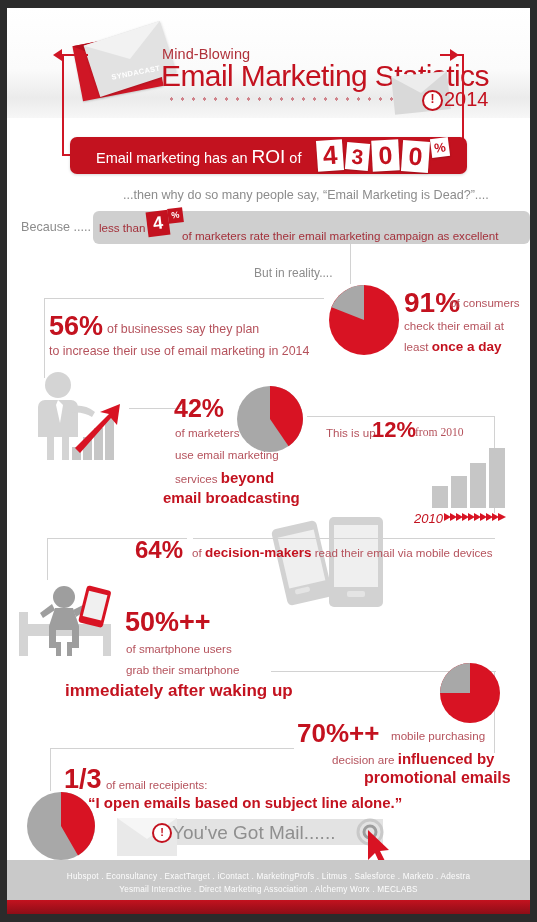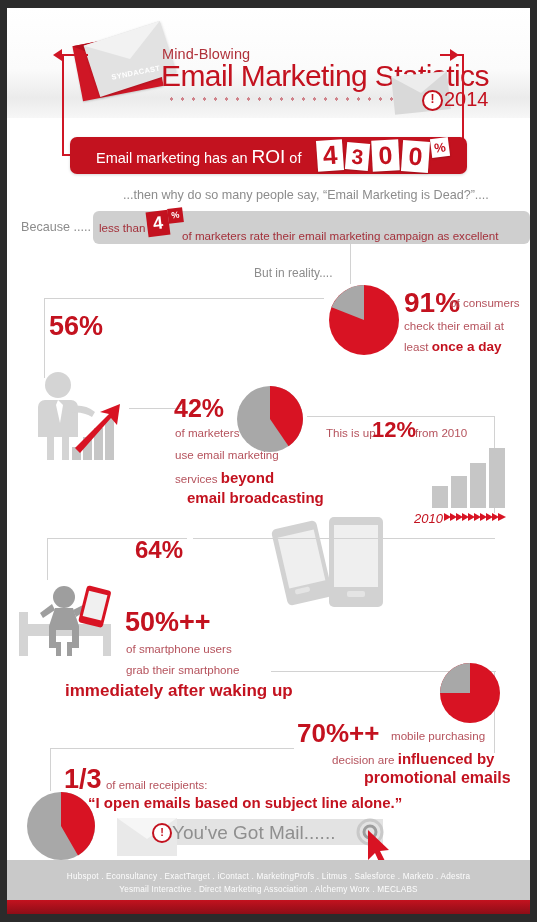--- a/index.html
+++ b/index.html
@@ -134,49 +134,51 @@
     <path d="M36 36 L36 1 A35 35 0 0 0 3.6 23.3 Z" fill="#a8a8a8"></path>
   </svg>
   <div class="tx big" style="left:397px;top:279px;font-size:28px;">91%</div>
   <div class="tx pinkish" style="left:443px;top:288px;font-size:11.6px;">of consumers</div>
   <div class="tx pinkish" style="left:397px;top:311px;font-size:11.6px;">check their email at</div>
   <div class="tx" style="left:397px;top:331px;font-size:11.6px;"><span class="pinkish">least </span><span class="big" style="font-size:13.5px;">once a day</span></div>
 
   <div class="thinline" style="left:37px;top:290px;width:280px;height:1.4px;"></div>
   <div class="thinline" style="left:37px;top:290px;width:1.4px;height:80px;"></div>
   <div class="tx big" style="left:42px;top:303px;font-size:27px;">56%</div>
+  <div class="tx pinkish" style="left:100px;top:314px;font-size:12.4px;">of businesses say they plan</div>
+  <div class="tx pinkish" style="left:42px;top:336px;font-size:12.4px;">to increase their use of email marketing in 2014</div>
 
   <svg style="position:absolute;left:18px;top:362px;" width="106" height="96">
     <circle cx="33" cy="15" r="13" fill="#d4d4d4"></circle>
     <path d="M20 30 h26 a7 7 0 0 1 7 7 v30 h-9 v23 h-7 v-23 h-8 v23 h-7 v-23 h-9 v-30 a7 7 0 0 1 7 -7 z" fill="#d4d4d4"></path>
     <path d="M33 30 l5 5 l-3 18 l-4 -18 z" fill="#fff"></path>
     <path d="M46 36 q14 -2 24 6 l-3 5 q-10 -6 -21 -4 z" fill="#d4d4d4"></path>
     <rect x="47" y="77" width="9" height="13" fill="#c6c6c6"></rect>
     <rect x="58" y="67" width="9" height="23" fill="#c6c6c6"></rect>
     <rect x="69" y="58" width="9" height="32" fill="#c6c6c6"></rect>
     <rect x="80" y="48" width="9" height="42" fill="#c6c6c6"></rect>
     <path d="M50 78 L84 44 L75 42 L95 34 L92 55 L86 48 L55 83 Z" fill="#d81323"></path>
   </svg>
   <div class="thinline" style="left:122px;top:400px;width:56px;height:1.4px;"></div>
 
   <div class="tx big" style="left:167px;top:386px;font-size:25px;">42%</div>
   <div class="tx pinkish" style="left:168px;top:418px;font-size:11.6px;">of marketers</div>
   <div class="tx pinkish" style="left:168px;top:440px;font-size:11.6px;">use email marketing</div>
   <div class="tx" style="left:168px;top:461px;font-size:11.6px;"><span class="pinkish">services </span><span class="big" style="font-size:15px;">beyond</span></div>
-  <div class="tx big" style="left:180px;top:481px;font-size:15px;">email broadcasting</div>
+  <div class="tx big" style="left:156px;top:481px;font-size:15px;">email broadcasting</div>
   <svg style="position:absolute;left:229px;top:377px;" width="68" height="68">
     <circle cx="34" cy="34" r="33" fill="#a8a8a8"></circle>
     <path d="M34 34 L34 1 A33 33 0 0 1 52.6 61.2 Z" fill="#d81323"></path>
   </svg>
 
   <div class="thinline" style="left:300px;top:408px;width:188px;height:1.4px;"></div>
   <div class="thinline" style="left:487px;top:408px;width:1.4px;height:97px;"></div>
   <div class="tx pinkish" style="left:319px;top:418px;font-size:11.6px;">This is up</div>
   <div class="tx big" style="left:365px;top:409px;font-size:22px;">12%</div>
-  <div class="tx pinkish" style="left:408px;top:418px;font-size:11.6px;">from 2010</div>
+  <div class="tx pinkish" style="left:408px;top:418px;font-size:11.6px;font-family:Liberation Serif, serif;">from 2010</div>
   <div class="bar" style="left:425px;top:478px;width:16px;height:22px;"></div>
   <div class="bar" style="left:444px;top:468px;width:16px;height:32px;"></div>
   <div class="bar" style="left:463px;top:455px;width:16px;height:45px;"></div>
   <div class="bar" style="left:482px;top:440px;width:16px;height:60px;"></div>
   <div class="tx rd" style="left:407px;top:503px;font-size:13px;font-style:italic;">2010</div>
   <svg style="position:absolute;left:437px;top:503px;" width="64" height="12">
     <g fill="#d81323">
       <polygon points="0,2 7,6 0,10"></polygon>
           <polygon points="6,2 13,6 6,10"></polygon>
       <polygon points="12,2 19,6 12,10"></polygon>
@@ -194,20 +196,21 @@
   <div class="phs" style="left:276px;top:525px;width:37px;height:52px;transform:rotate(-13deg);"></div>
   <div class="phb" style="left:288px;top:580px;width:15px;height:5px;transform:rotate(-13deg);"></div>
   <div class="ph" style="left:322px;top:509px;width:54px;height:90px;"></div>
   <div class="phs" style="left:327px;top:517px;width:44px;height:62px;"></div>
   <div class="phb" style="left:340px;top:583px;width:18px;height:6px;border-radius:2px;background:#e4e4e4;position:absolute;"></div>
 
   <div class="thinline" style="left:40px;top:530px;width:140px;height:1.4px;"></div>
   <div class="thinline" style="left:40px;top:530px;width:1.4px;height:42px;"></div>
   <div class="thinline" style="left:186px;top:530px;width:302px;height:1.4px;"></div>
   <div class="tx big" style="left:128px;top:528px;font-size:24px;">64%</div>
+  <div class="tx" style="left:185px;top:537px;font-size:11.6px;"><span class="pinkish">of </span><span class="big" style="font-size:13.5px;">decision-makers</span><span class="pinkish"> read their email via mobile devices</span></div>
 
   <svg style="position:absolute;left:12px;top:576px;" width="104" height="76">
     <rect x="0" y="28" width="9" height="44" fill="#d4d4d4"></rect>
     <rect x="0" y="40" width="92" height="12" fill="#d4d4d4"></rect>
     <rect x="84" y="40" width="8" height="32" fill="#d4d4d4"></rect>
     <circle cx="45" cy="13" r="11" fill="#9e9e9e"></circle>
     <path d="M36 24 h18 l6 18 v22 h-7 v-18 h-16 v18 h-7 v-22 z" fill="#9e9e9e"></path>
     <rect x="37" y="58" width="5" height="14" fill="#9e9e9e"></rect>
     <rect x="48" y="58" width="5" height="14" fill="#9e9e9e"></rect>
     <path d="M36 26 L24 34 l-3 -5 l12 -9 z" fill="#9e9e9e"></path>

